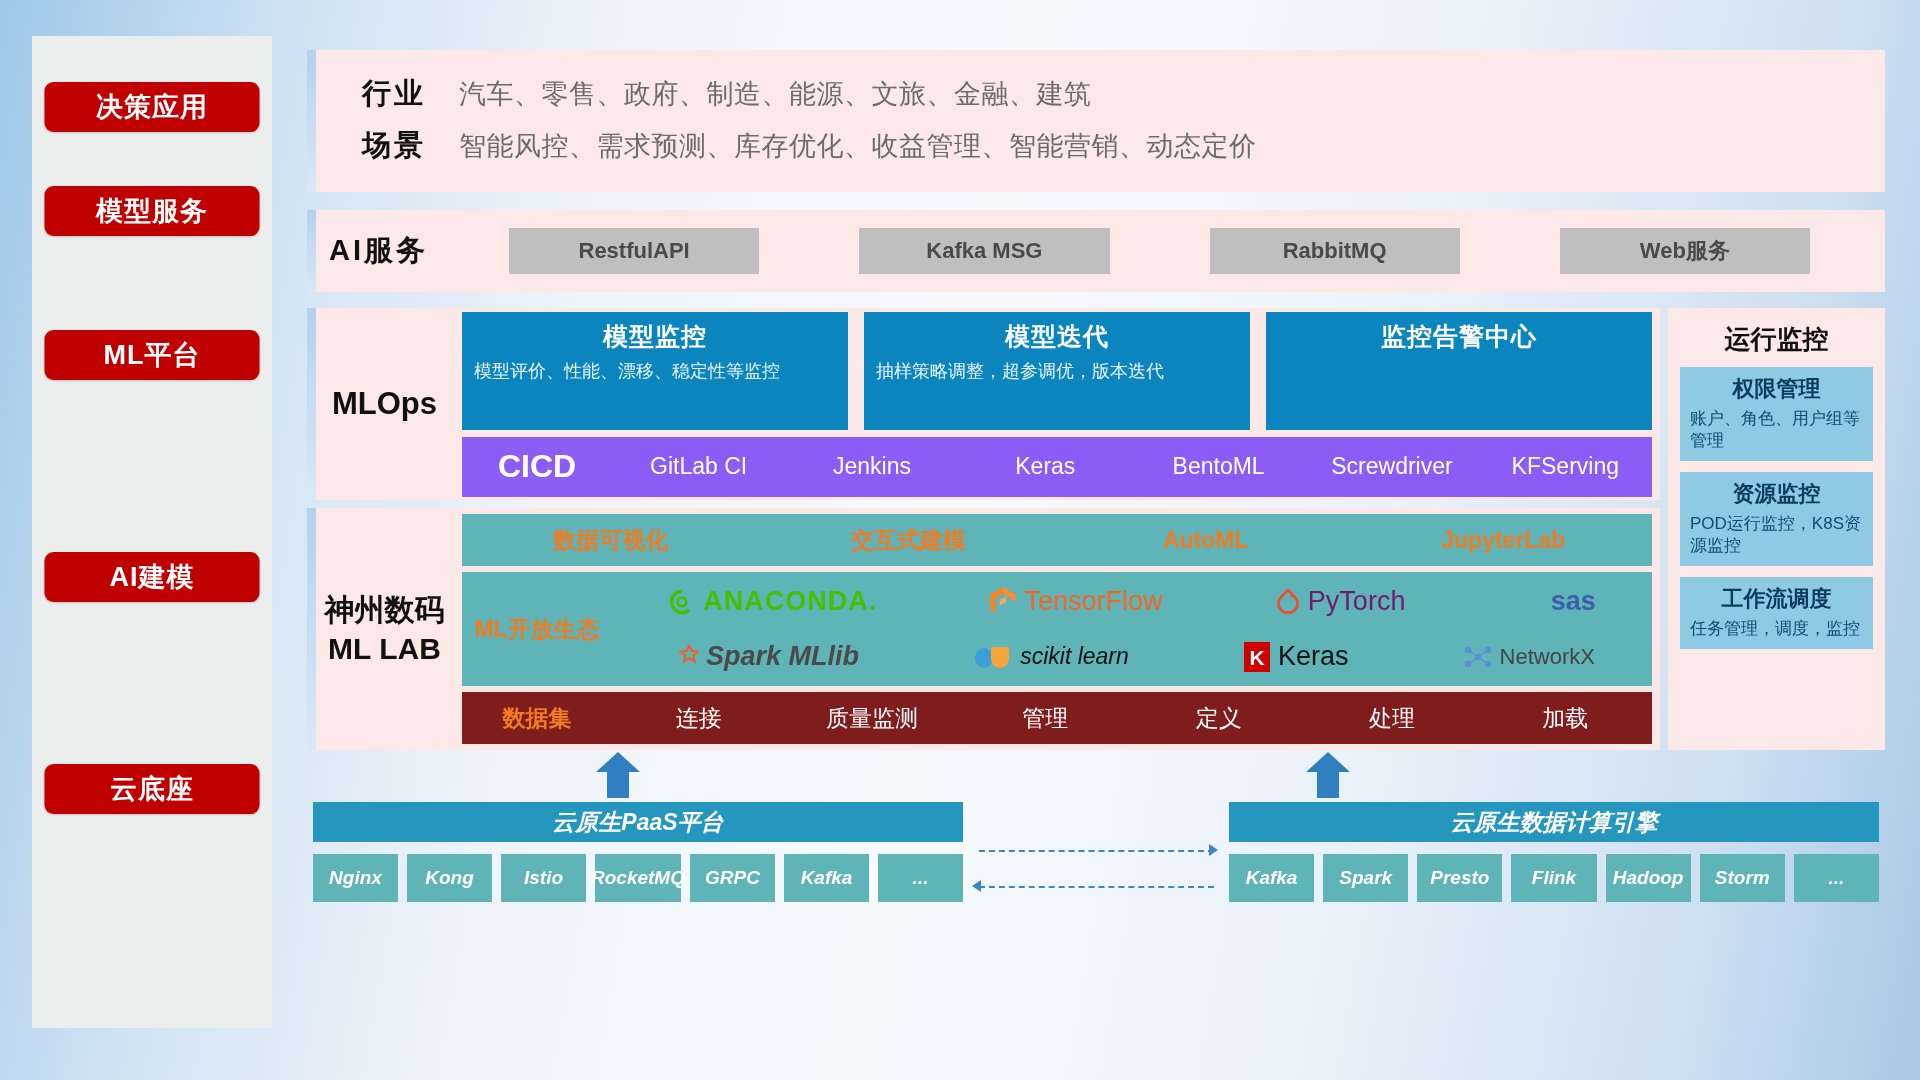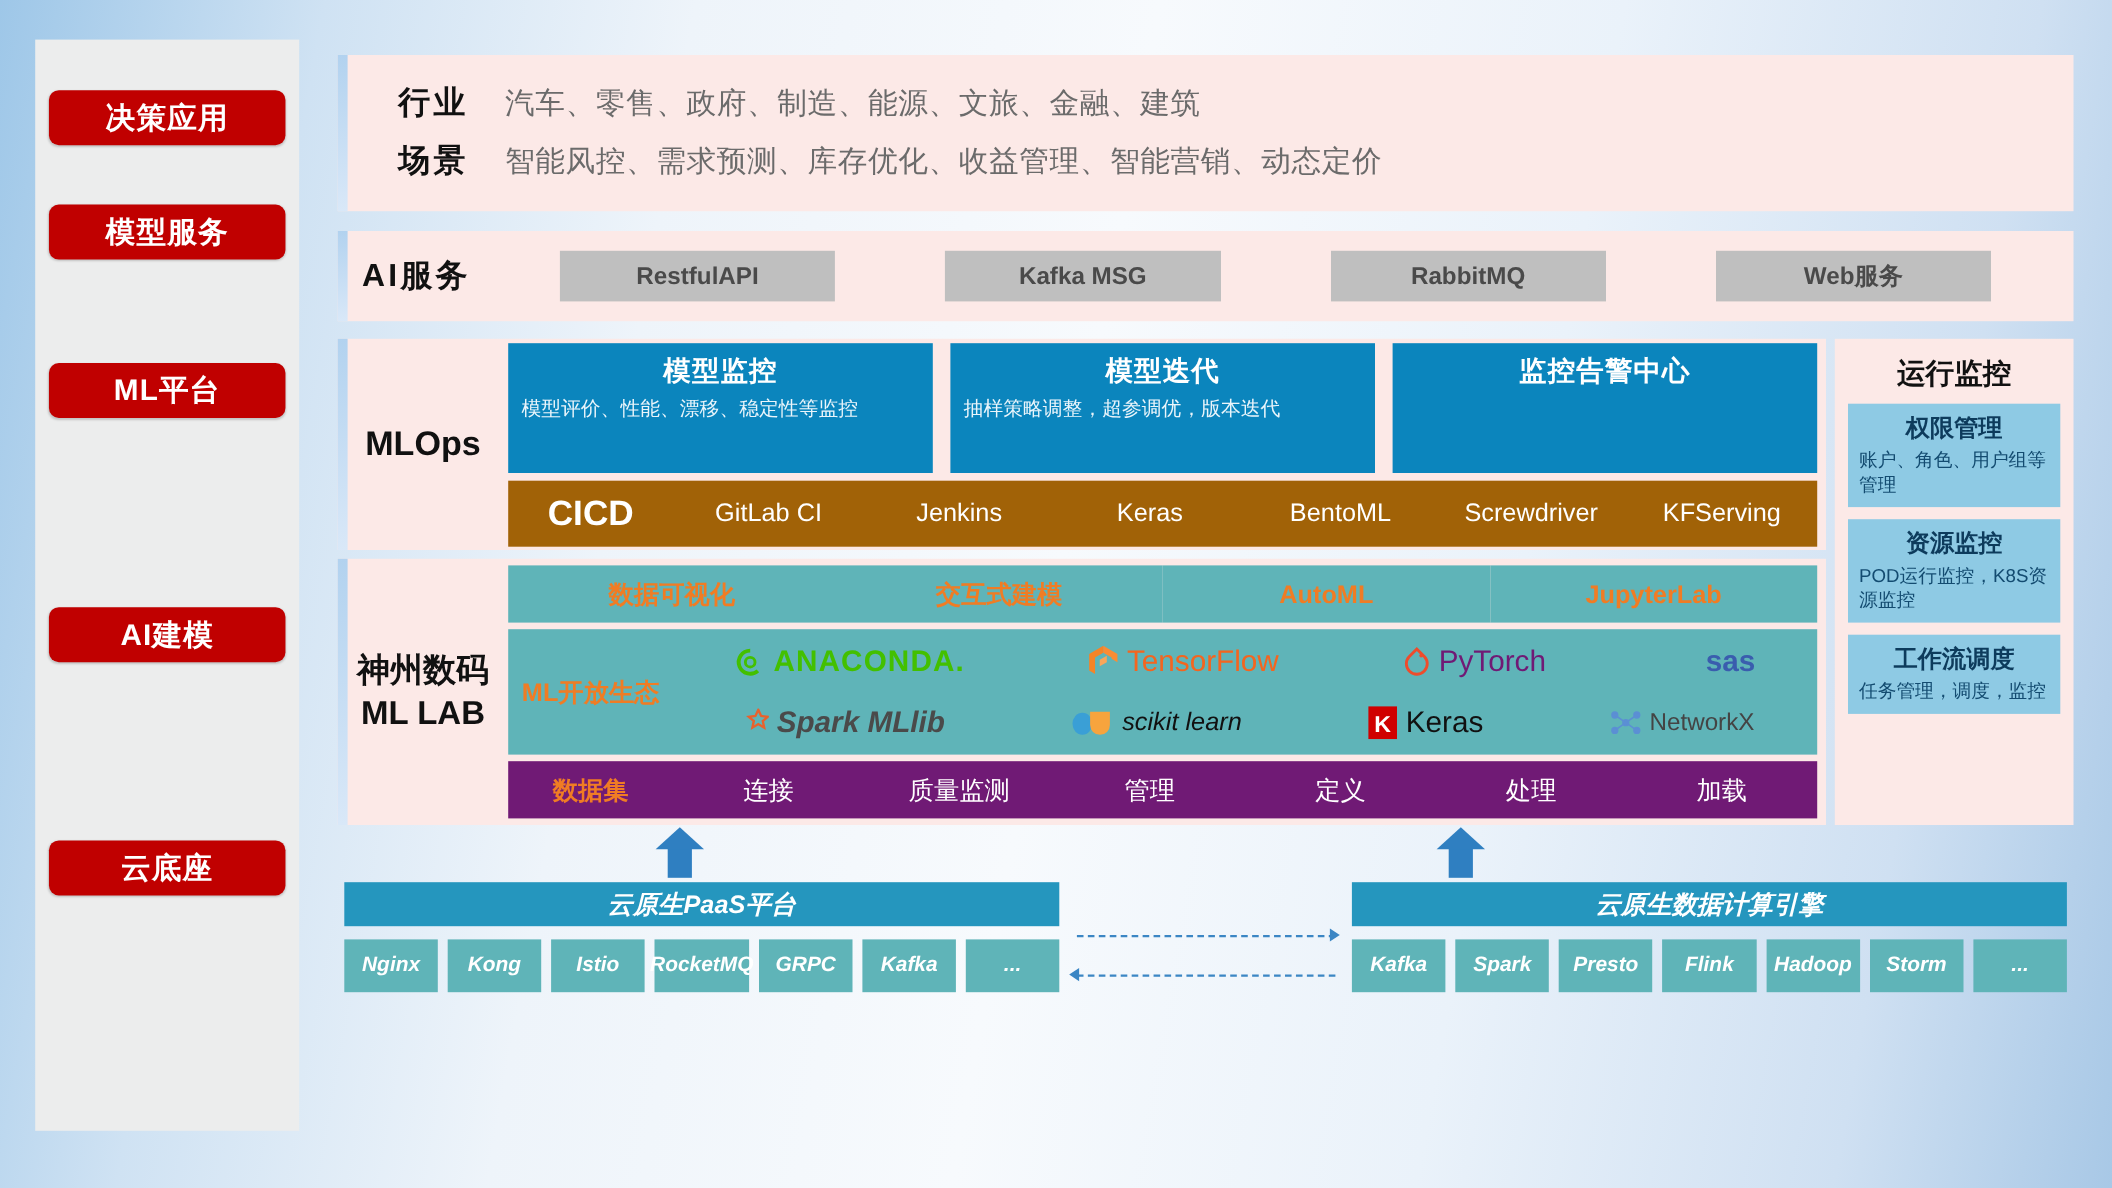--- a/index.html
+++ b/index.html
@@ -100,21 +100,21 @@
     flex: 1; background: #0b85bd; color: #fff;
     padding: 8px 12px 0 12px;
   }
   .mlops-card h4 {
     font-size: 25px; font-weight: bold; text-align: center;
     margin-bottom: 7px; letter-spacing: 1px;
   }
   .mlops-card p { font-size: 18px; line-height: 1.32; color: #eaf5fb; }
   .cicd-bar {
     margin-top: 7px; height: 60px;
-    background: #a16207; color: #fff;
+    background: #8b5cf6; color: #fff;
     display: flex; align-items: center; overflow: hidden;
   }
   .cicd-title {
     width: 150px; flex: none; text-align: center;
     font-size: 32px; font-weight: bold;
   }
   .cicd-item {
     flex: 1; font-size: 23px; text-align: center;
     line-height: 1.0; word-break: break-all;
     padding: 0 2px;
@@ -145,21 +145,21 @@
   .eco-label {
     width: 150px; flex: none; text-align: center;
     color: #f07c24; font-size: 23px; font-weight: bold;
   }
   .eco-logos { flex: 1; display: flex; flex-direction: column; justify-content: center; }
   .eco-line { display: flex; align-items: center; justify-content: space-around; height: 55px; }
   .logo { display: flex; align-items: center; gap: 7px; }
   .logo-txt { font-size: 27px; }
   .lab-data {
     margin-top: 6px; height: 52px;
-    background: #701a75; display: flex; align-items: center;
+    background: #7f1d1d; display: flex; align-items: center;
   }
   .data-label {
     width: 150px; flex: none; text-align: center;
     color: #f07c24; font-size: 23px; font-weight: bold;
   }
   .data-step {
     flex: 1; text-align: center; color: #ffffff; font-size: 23px;
   }
 
   

